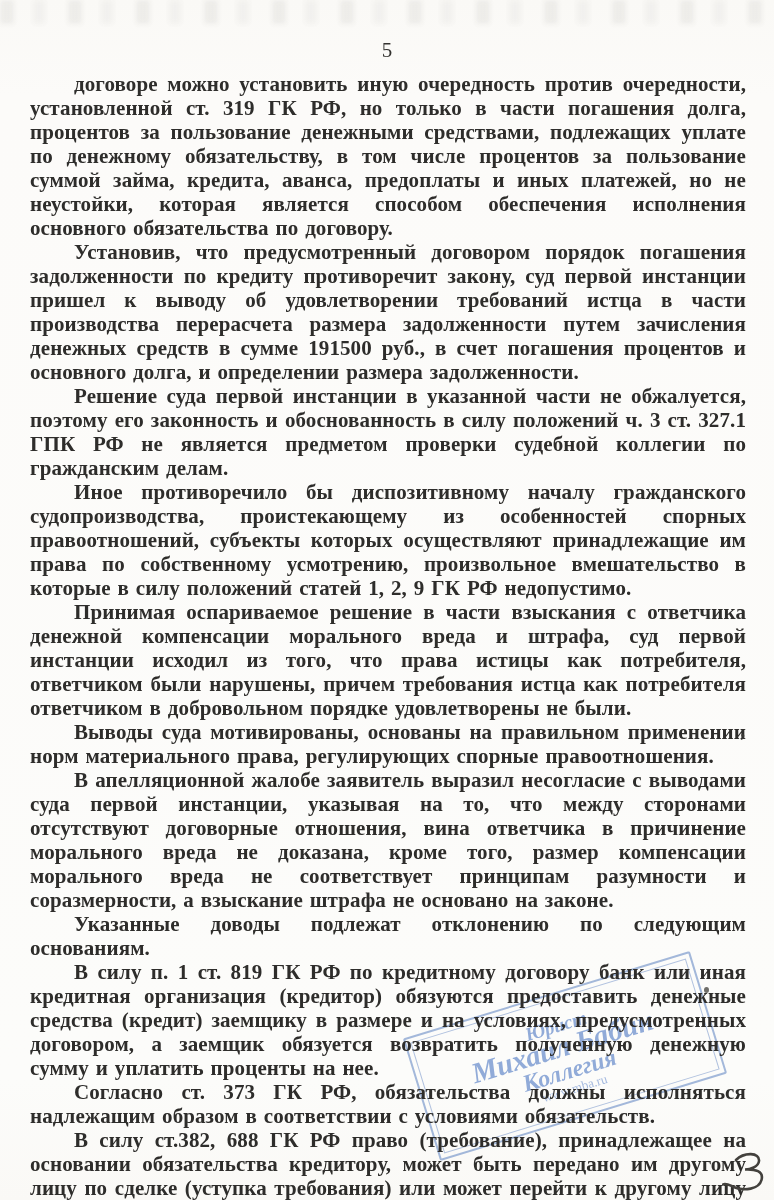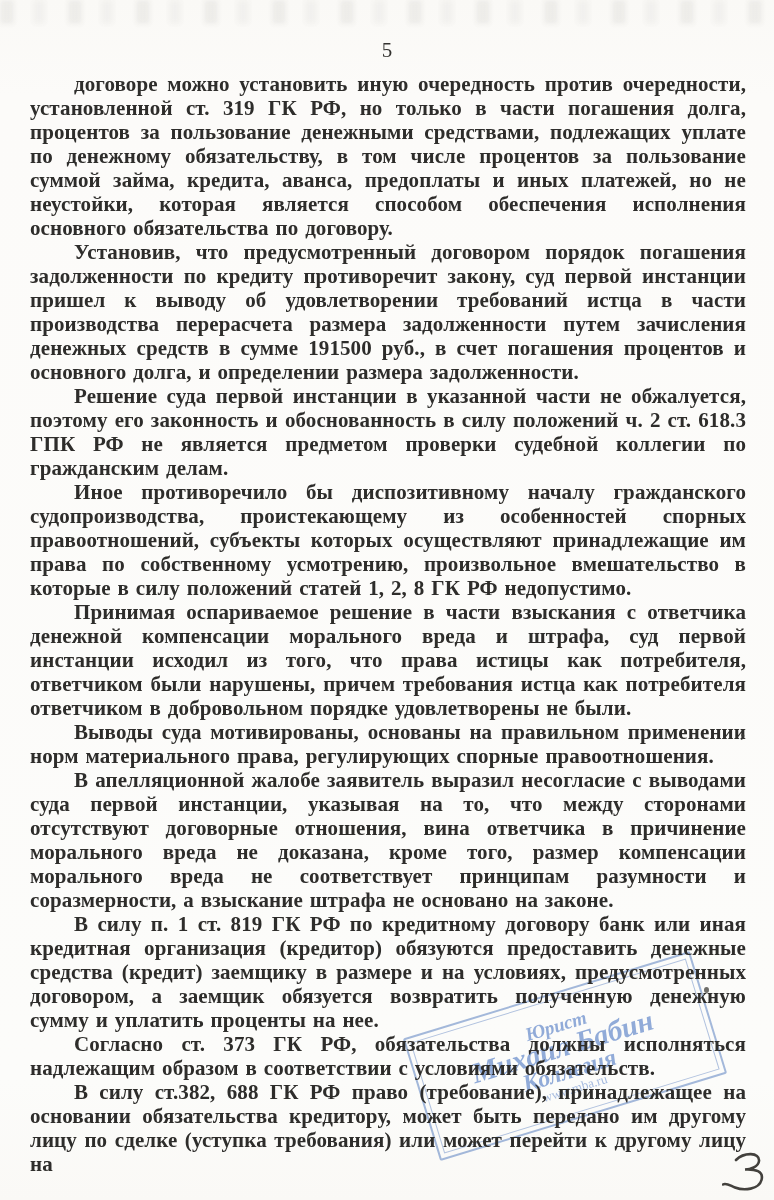--- a/index.html
+++ b/index.html
@@ -87,25 +87,26 @@
 
 <div class="page">
 
   <div class="bleed"></div>
 
   <div class="page-number">5</div>
 
   <div class="content">
     <p>договоре можно установить иную очередность против очередности, установленной ст. 319 ГК РФ, но только в части погашения долга, процентов за пользование денежными средствами, подлежащих уплате по денежному обязательству, в том числе процентов за пользование суммой займа, кредита, аванса, предоплаты и иных платежей, но не неустойки, которая является способом обеспечения исполнения основного обязательства по договору.</p>
     <p>Установив, что предусмотренный договором порядок погашения задолженности по кредиту противоречит закону, суд первой инстанции пришел к выводу об удовлетворении требований истца в части производства перерасчета размера задолженности путем зачисления денежных средств в сумме 191500 руб., в счет погашения процентов и основного долга, и определении размера задолженности.</p>
-    <p>Решение суда первой инстанции в указанной части не обжалуется, поэтому его законность и обоснованность в силу положений ч. 2 ст. 618.3 ГПК РФ не является предметом проверки судебной коллегии по гражданским делам.</p>
-    <p>Иное противоречило бы диспозитивному началу гражданского судопроизводства, проистекающему из особенностей спорных правоотношений, субъекты которых осуществляют принадлежащие им права по собственному усмотрению, произвольное вмешательство в которые в силу положений статей 1, 2, 8 ГК РФ недопустимо.</p>
+    <p>Решение суда первой инстанции в указанной части не обжалуется, поэтому его законность и обоснованность в силу положений ч. 3 ст. 327.1 ГПК РФ не является предметом проверки судебной коллегии по гражданским делам.</p>
+    <p>Иное противоречило бы диспозитивному началу гражданского судопроизводства, проистекающему из особенностей спорных правоотношений, субъекты которых осуществляют принадлежащие им права по собственному усмотрению, произвольное вмешательство в которые в силу положений статей 1, 2, 9 ГК РФ недопустимо.</p>
     <p>Принимая оспариваемое решение в части взыскания с ответчика денежной компенсации морального вреда и штрафа, суд первой инстанции исходил из того, что права истицы как потребителя, ответчиком были нарушены, причем требования истца как потребителя ответчиком в добровольном порядке удовлетворены не были.</p>
     <p>Выводы суда мотивированы, основаны на правильном применении норм материального права, регулирующих спорные правоотношения.</p>
     <p>В апелляционной жалобе заявитель выразил несогласие с выводами суда первой инстанции, указывая на то, что между сторонами отсутствуют договорные отношения, вина ответчика в причинение морального вреда не доказана, кроме того, размер компенсации морального вреда не соответствует принципам разумности и соразмерности, а взыскание штрафа не основано на законе.</p>
+    <p>Указанные доводы подлежат отклонению по следующим основаниям.</p>
     <p>В силу п. 1 ст. 819 ГК РФ по кредитному договору банк или иная кредитная организация (кредитор) обязуются предоставить денежные средства (кредит) заемщику в размере и на условиях, предусмотренных договором, а заемщик обязуется возвратить полученную денежную сумму и уплатить проценты на нее.</p>
     <p>Согласно ст. 373 ГК РФ, обязательства должны исполняться надлежащим образом в соответствии с условиями обязательств.</p>
     <p>В силу ст.382, 688 ГК РФ право (требование), принадлежащее на основании обязательства кредитору, может быть передано им другому лицу по сделке (уступка требования) или может перейти к другому лицу на</p>
   </div>
 
   <div class="stamp">
     <div class="stamp-inner">
       <div class="stamp-line l1">Юрист</div>
       <div class="stamp-line l2">Михаил Бабин</div>
       <div class="stamp-line l3">Коллегия</div>

